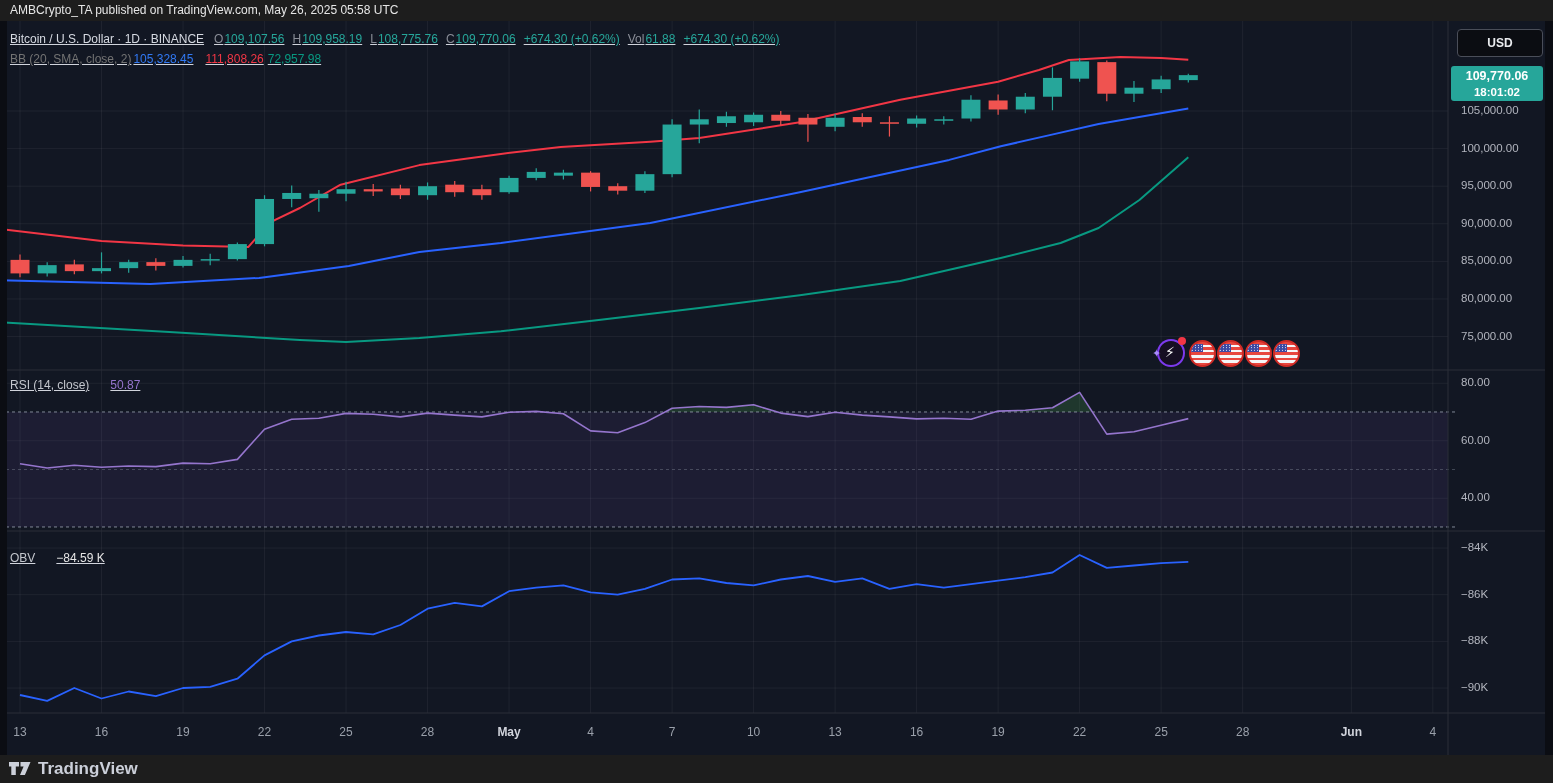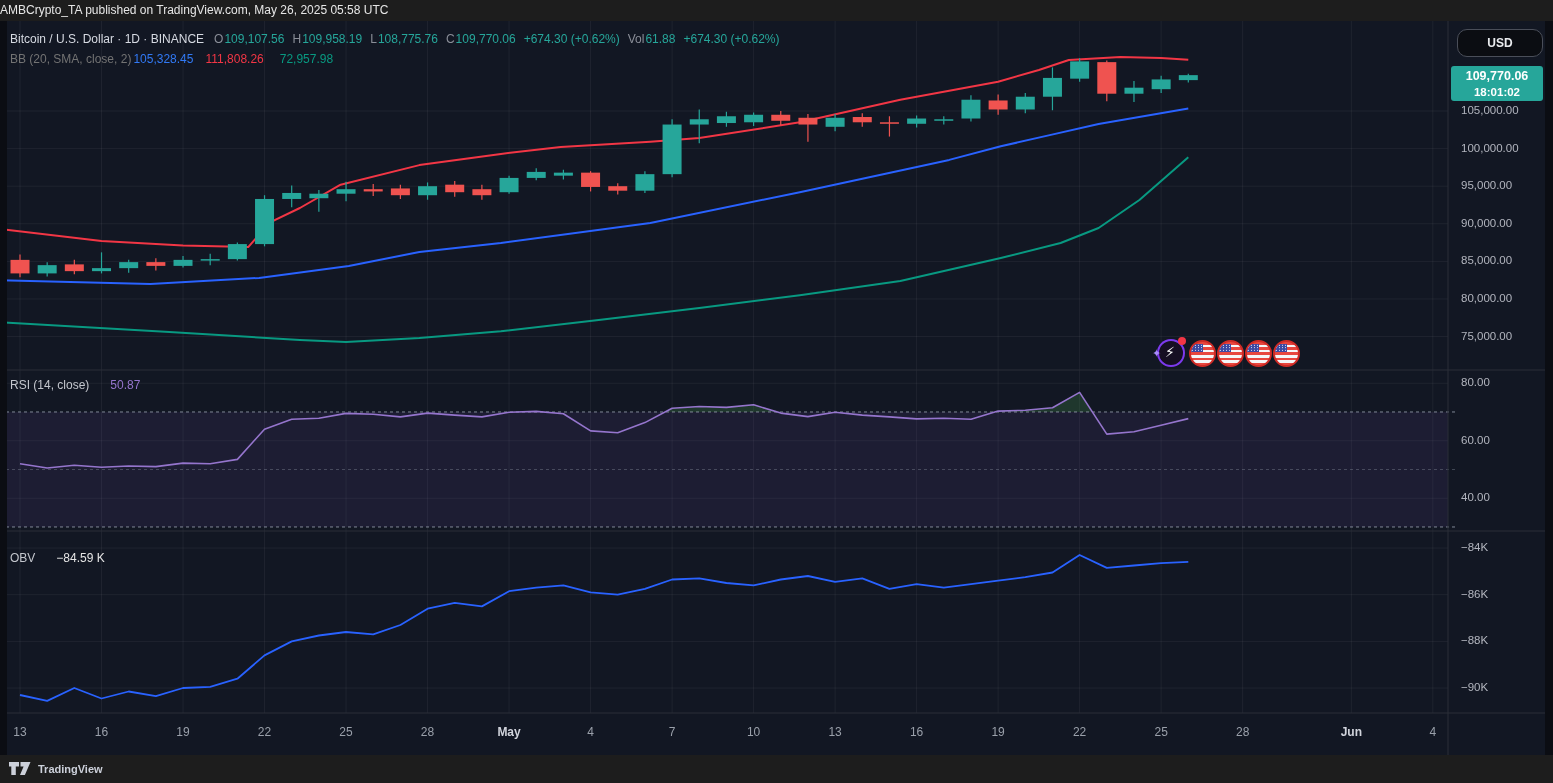--- a/index.html
+++ b/index.html
@@ -1,47 +1,47 @@
 <!DOCTYPE html>
 <html><head>
 <meta charset="utf-8">
 <style>
   html,body{margin:0;padding:0;background:#000;}
   #app{position:relative;width:1553px;height:783px;background:#121723;overflow:hidden;
        font-family:"Liberation Sans","DejaVu Sans",sans-serif;-webkit-user-select:none;user-select:none;}
   .topbar{position:absolute;left:0;top:0;width:100%;height:21px;background:#1d1d1d;color:#e6e6e6;
-          font-size:12px;line-height:21px;padding-left:0;box-sizing:border-box;white-space:nowrap;}
+          font-size:12px;line-height:21px;padding-left:10px;box-sizing:border-box;white-space:nowrap;}
   #chart-svg{position:absolute;left:0;top:21px;}
   svg text{font-family:"Liberation Sans","DejaVu Sans",sans-serif;}
-  .hline{position:absolute;left:10px;white-space:nowrap;font-size:12px;color:#d1d4dc;z-index:5;}
+  .hline{position:absolute;left:10px;white-space:nowrap;font-size:12px;color:#d1d4dc;z-index:5;text-decoration:underline;}
   .h1{top:32px}.h2{top:52px}.rsih{top:378px}.obvh{top:551px}
   .hline .mut{color:#8a8e98}.hline .up{color:#26a69a}
   .hline .pair{margin-right:8px}.hline .pair .mut{margin-right:1px}
   .hline .title{margin-right:10px;color:#d6dae2}
   .hline .bbl0{color:#737373;margin-right:2px}
-  .bbb{color:#3179f5;margin-right:12px}.bbr{color:#f23645;margin-right:16px}.bblo{color:#089981}
+  .bbb{color:#3179f5;margin-right:12px}.bbr{color:#f23645;margin-right:4px}.bblo{color:#089981}
   .rsiv{color:#9575cd}.obvv{color:#e5e5e5}
   .lbl{margin-right:21px;color:#c3c6cd}
   .usd{position:absolute;left:1457px;top:29px;width:84px;height:26px;background:#0b0d12;border:1px solid #4a4e59;
-       border-radius:10px;color:#eaecef;font-weight:700;font-size:12px;display:flex;align-items:center;justify-content:center;z-index:6;}
+       border-radius:4px;color:#eaecef;font-weight:700;font-size:12px;display:flex;align-items:center;justify-content:center;z-index:6;}
   .pbadge{position:absolute;left:1451px;top:66px;width:92px;height:35px;background:#26a69a;border-radius:3px;color:#fff;
           display:flex;flex-direction:column;align-items:center;justify-content:center;font-size:12.5px;font-weight:700;line-height:16px;z-index:6;}
   .pbadge .cd{font-weight:700;font-size:11.5px}
   .stickers{position:absolute;left:1157px;top:339px;display:flex;align-items:center;z-index:5;}
   .reaction{width:28px;height:28px;border-radius:50%;background:#160f23;position:relative;margin-right:3px;
             box-shadow:inset 0 0 0 2px #7c3aed;}
   .bolt{position:absolute;left:8px;top:5px;font-size:14px;color:#fff}
   .spark{position:absolute;left:-5px;top:8px;font-size:11px;color:#a78bfa}
   .rdot{position:absolute;right:-1px;top:-2px;width:8px;height:8px;border-radius:50%;background:#f23645}
   .flagc{width:27px;height:27px;border-radius:50%;border:2px solid #cf2b26;box-sizing:border-box;position:relative;overflow:hidden;
          background:repeating-linear-gradient(180deg,#e8473f 0 2.6px,#f4f6f8 2.6px 5.2px);margin-left:1px;}
   .canton{position:absolute;left:0;top:2px;width:12px;height:8px;background:#3c49a3;
           background-image:radial-gradient(#fff 0.7px,transparent 0.8px);background-size:3px 2.5px;}
   .bottombar{position:absolute;left:0;bottom:0;width:100%;height:28px;background:#1d1d1d;display:flex;align-items:center;
-             padding-left:9px;box-sizing:border-box;color:#ccd0da;font-weight:700;font-size:11px;z-index:5;}
+             padding-left:9px;box-sizing:border-box;color:#ccd0da;font-weight:700;font-size:17px;z-index:5;}
   .tvlogo{margin-right:7px;display:block}
 </style>
 </head>
 <body>
 
 <div id="app">
 
   <div class="topbar">
     <span>AMBCrypto_TA published on TradingView.com, May 26, 2025 05:58 UTC</span>
   </div>

